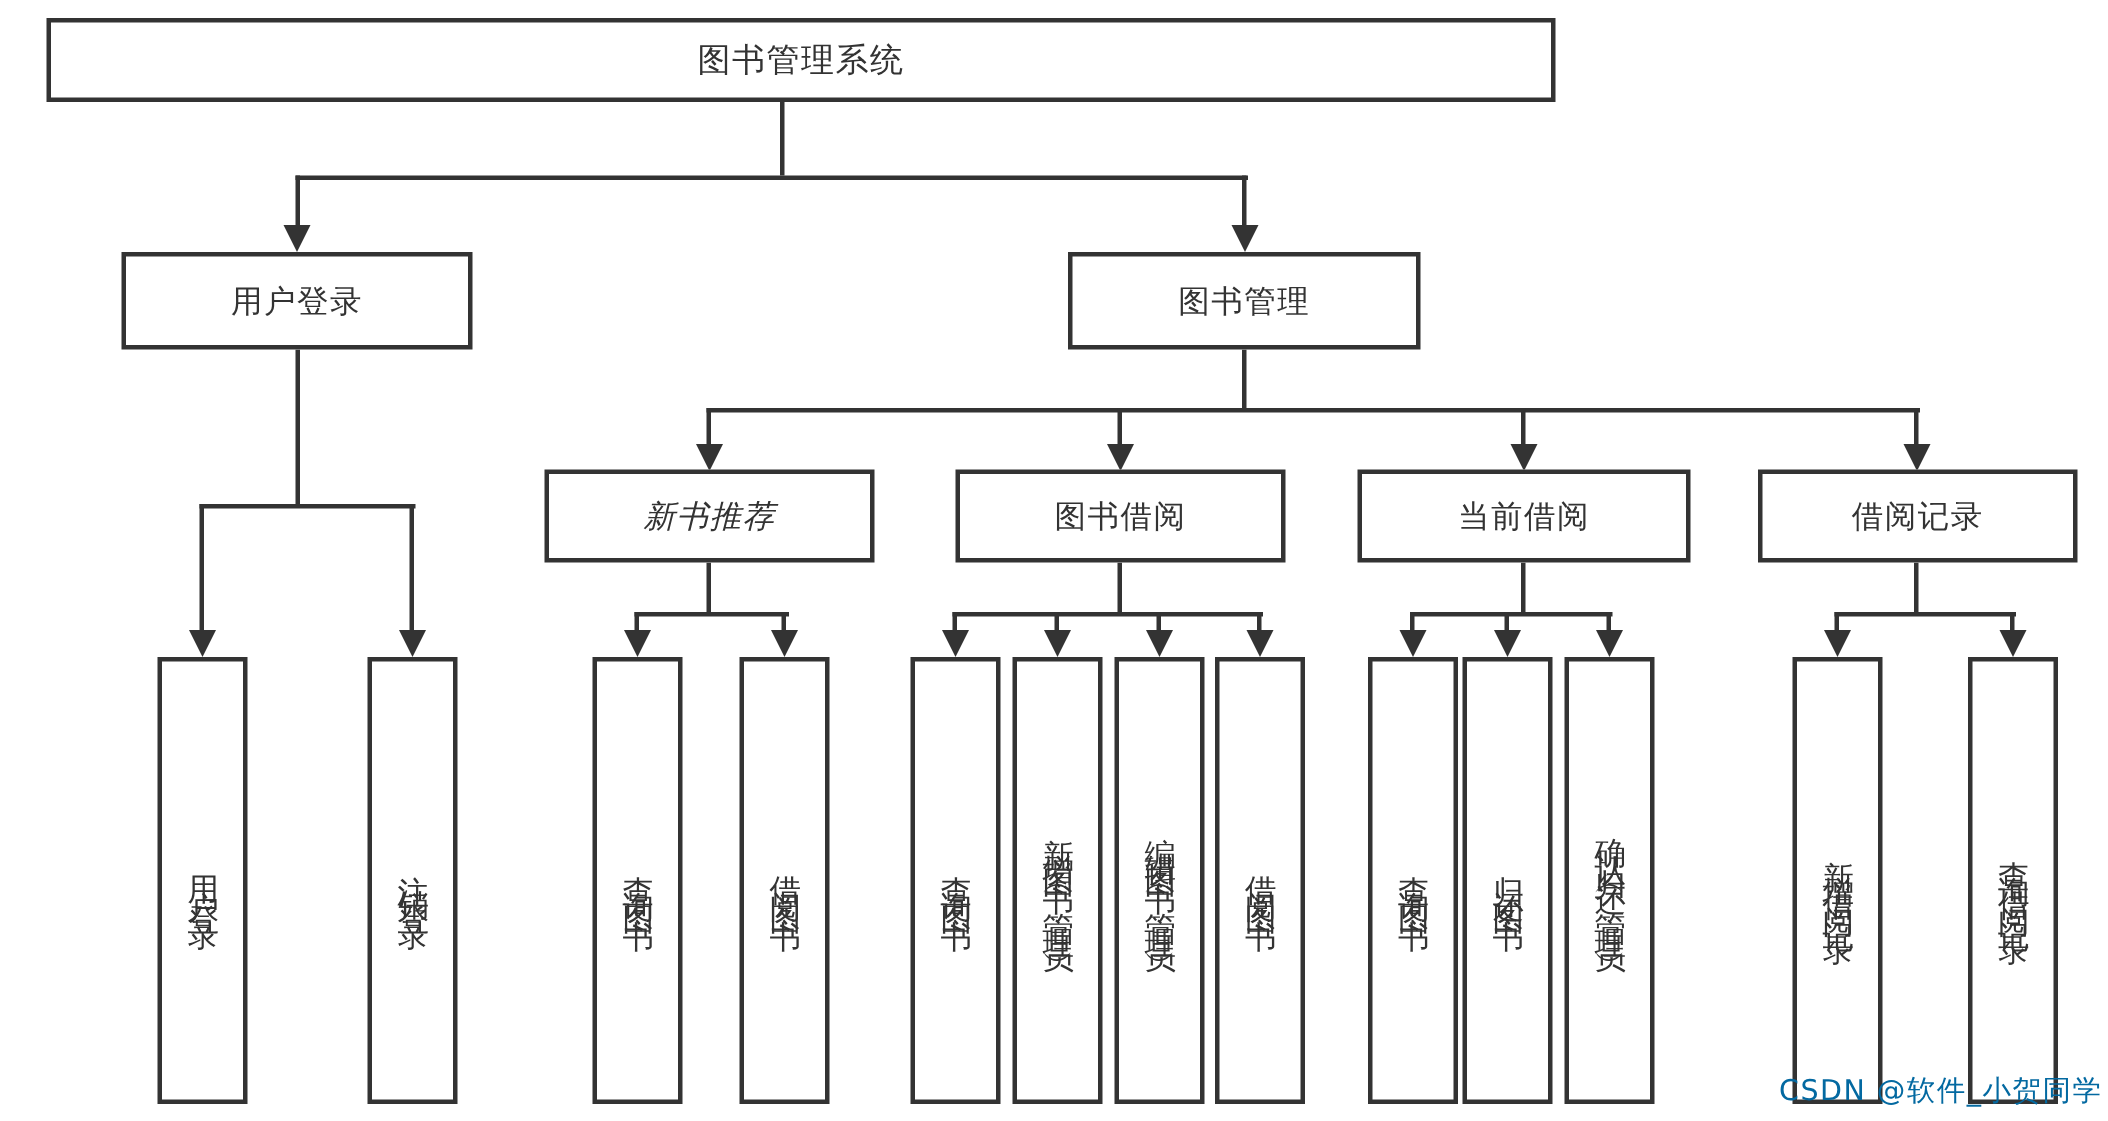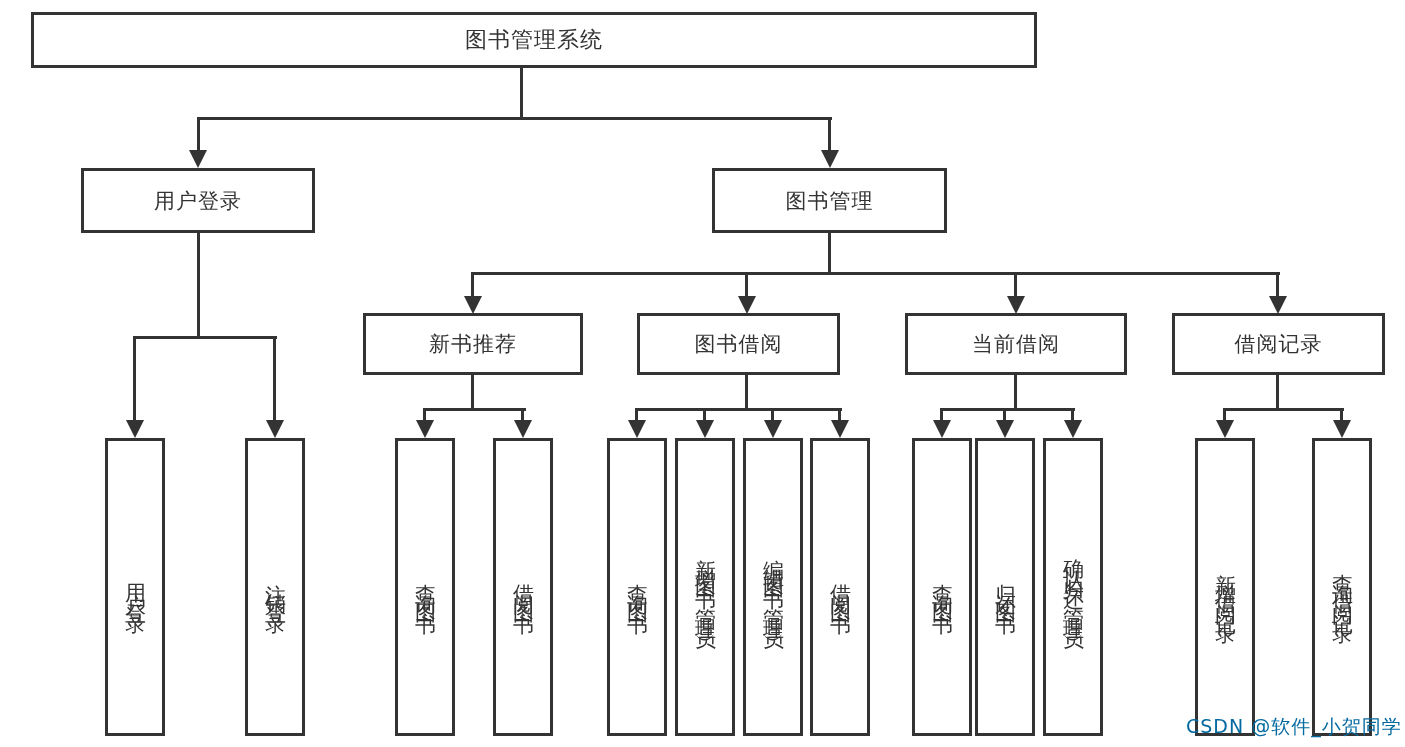--- a/index.html
+++ b/index.html
@@ -58,22 +58,22 @@
   <div class="hl" style="left:471px;top:272px;width:809px;"></div>
   <div class="vl" style="left:471px;top:272px;height:24px;"></div>
   <div class="ah" style="left:464px;top:296px;"></div>
   <div class="vl" style="left:745px;top:272px;height:24px;"></div>
   <div class="ah" style="left:738px;top:296px;"></div>
   <div class="vl" style="left:1014px;top:272px;height:24px;"></div>
   <div class="ah" style="left:1007px;top:296px;"></div>
   <div class="vl" style="left:1276px;top:272px;height:24px;"></div>
   <div class="ah" style="left:1269px;top:296px;"></div>
 
-  <div class="node hnode" style="left:363px;top:313px;width:220px;height:62px;">新书推荐</div>
-  <div class="node hnode" style="left:637px;top:313px;width:203px;height:62px;">图书借阅</div>
+  <div class="node hnode" style="left:363px;top:313px;width:220px;height:62px;font-style:italic;">新书推荐</div>
+  <div class="node hnode" style="left:637px;top:313px;width:220px;height:62px;">图书借阅</div>
   <div class="node hnode" style="left:905px;top:313px;width:222px;height:62px;">当前借阅</div>
   <div class="node hnode" style="left:1172px;top:313px;width:213px;height:62px;">借阅记录</div>
 
   <div class="vl" style="left:471px;top:375px;height:33px;"></div>
   <div class="hl" style="left:423px;top:408px;width:103px;"></div>
   <div class="vl" style="left:423px;top:408px;height:12px;"></div>
   <div class="ah" style="left:416px;top:420px;"></div>
   <div class="vl" style="left:521px;top:408px;height:12px;"></div>
   <div class="ah" style="left:514px;top:420px;"></div>
 

